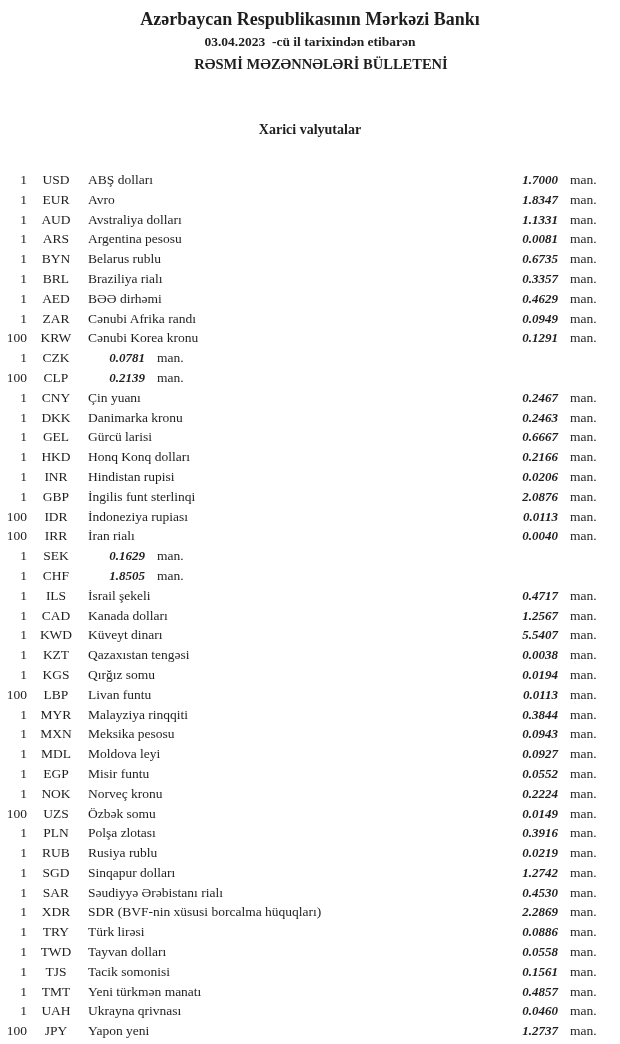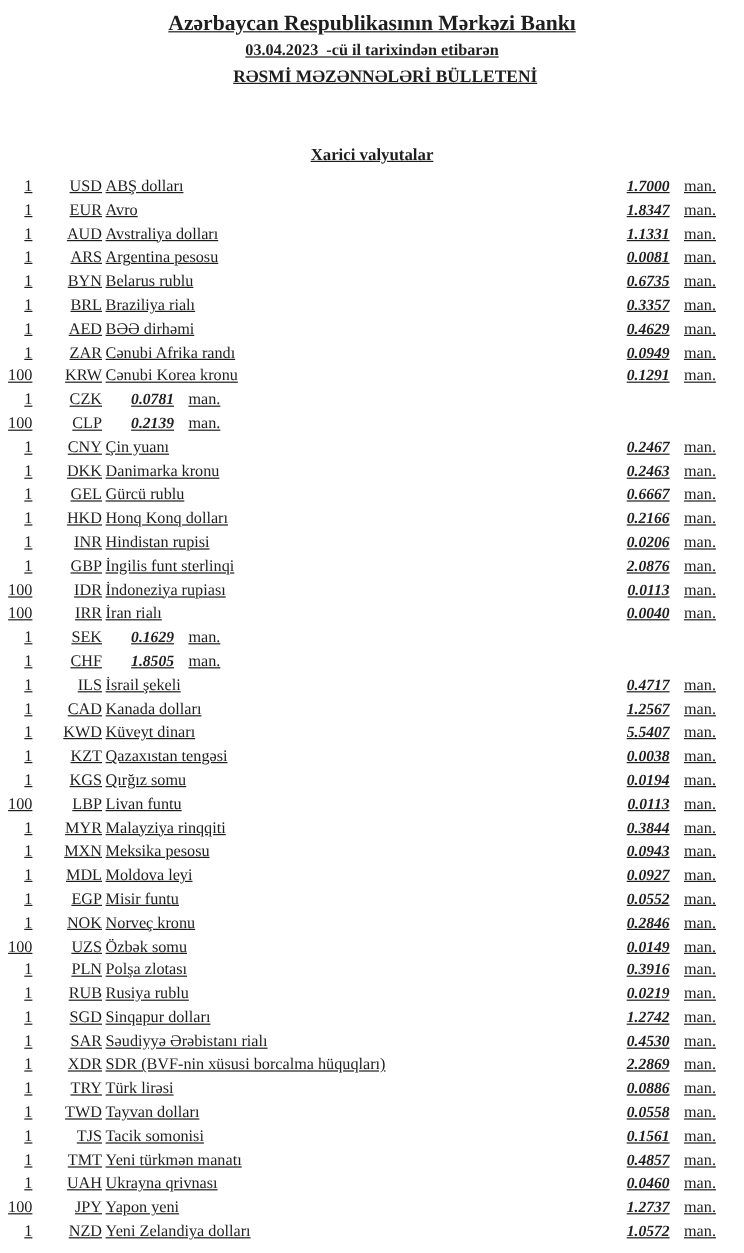--- a/index.html
+++ b/index.html
@@ -8,21 +8,20 @@
     background: #ffffff;
     color: #1e1e1e;
     font-family: "Liberation Serif", "DejaVu Serif", serif;
     overflow: hidden;
   }
   .page {
     width: 620px; height: 1044px;
     position: relative;
     box-sizing: border-box;
     padding-top: 7px;
-    text-decoration: underline;
   }
   .doc-header { text-align: center; }
   .doc-title {
     font-size: 18px;
     font-weight: bold;
     line-height: 25px;
     margin: 0;
   }
   .doc-line {
     font-size: 13.5px;
@@ -46,21 +45,21 @@
   }
   .rates { margin-top: 6px; padding-right: 12px; }
   .rate-row {
     display: flex;
     align-items: baseline;
     height: 19.8px;
     font-size: 13.5px;
     line-height: 19.8px;
   }
   .col-qty   { flex: none; width: 27px; text-align: right; }
-  .col-code  { flex: none; width: 58px; text-align: right; }
+  .col-code  { flex: none; width: 58px; text-align: center; margin-top: 25px; }
   .col-name  { flex: 1; padding-left: 3px; white-space: nowrap; overflow: hidden; }
   .col-rate  {
     flex: none; width: 60px; text-align: right;
     font-weight: bold; font-style: italic;
     font-size: 13px;
   }
   .col-unit  {
     flex: none; width: 50px; box-sizing: border-box;
     padding-left: 12px; text-align: left;
   }
@@ -177,21 +176,21 @@
       <span class="col-qty">1</span>
       <span class="col-code">DKK</span>
       <span class="col-name">Danimarka kronu</span>
       <span class="col-rate">0.2463</span>
       <span class="col-unit">man.</span>
     </div>
 
     <div class="rate-row">
       <span class="col-qty">1</span>
       <span class="col-code">GEL</span>
-      <span class="col-name">Gürcü rublu</span>
+      <span class="col-name">Gürcü larisi</span>
       <span class="col-rate">0.6667</span>
       <span class="col-unit">man.</span>
     </div>
 
     <div class="rate-row">
       <span class="col-qty">1</span>
       <span class="col-code">HKD</span>
       <span class="col-name">Honq Konq dolları</span>
       <span class="col-rate">0.2166</span>
       <span class="col-unit">man.</span>
@@ -320,21 +319,21 @@
       <span class="col-code">EGP</span>
       <span class="col-name">Misir funtu</span>
       <span class="col-rate">0.0552</span>
       <span class="col-unit">man.</span>
     </div>
 
     <div class="rate-row">
       <span class="col-qty">1</span>
       <span class="col-code">NOK</span>
       <span class="col-name">Norveç kronu</span>
-      <span class="col-rate">0.2846</span>
+      <span class="col-rate">0.2224</span>
       <span class="col-unit">man.</span>
     </div>
 
     <div class="rate-row">
       <span class="col-qty">100</span>
       <span class="col-code">UZS</span>
       <span class="col-name">Özbək somu</span>
       <span class="col-rate">0.0149</span>
       <span class="col-unit">man.</span>
     </div>

